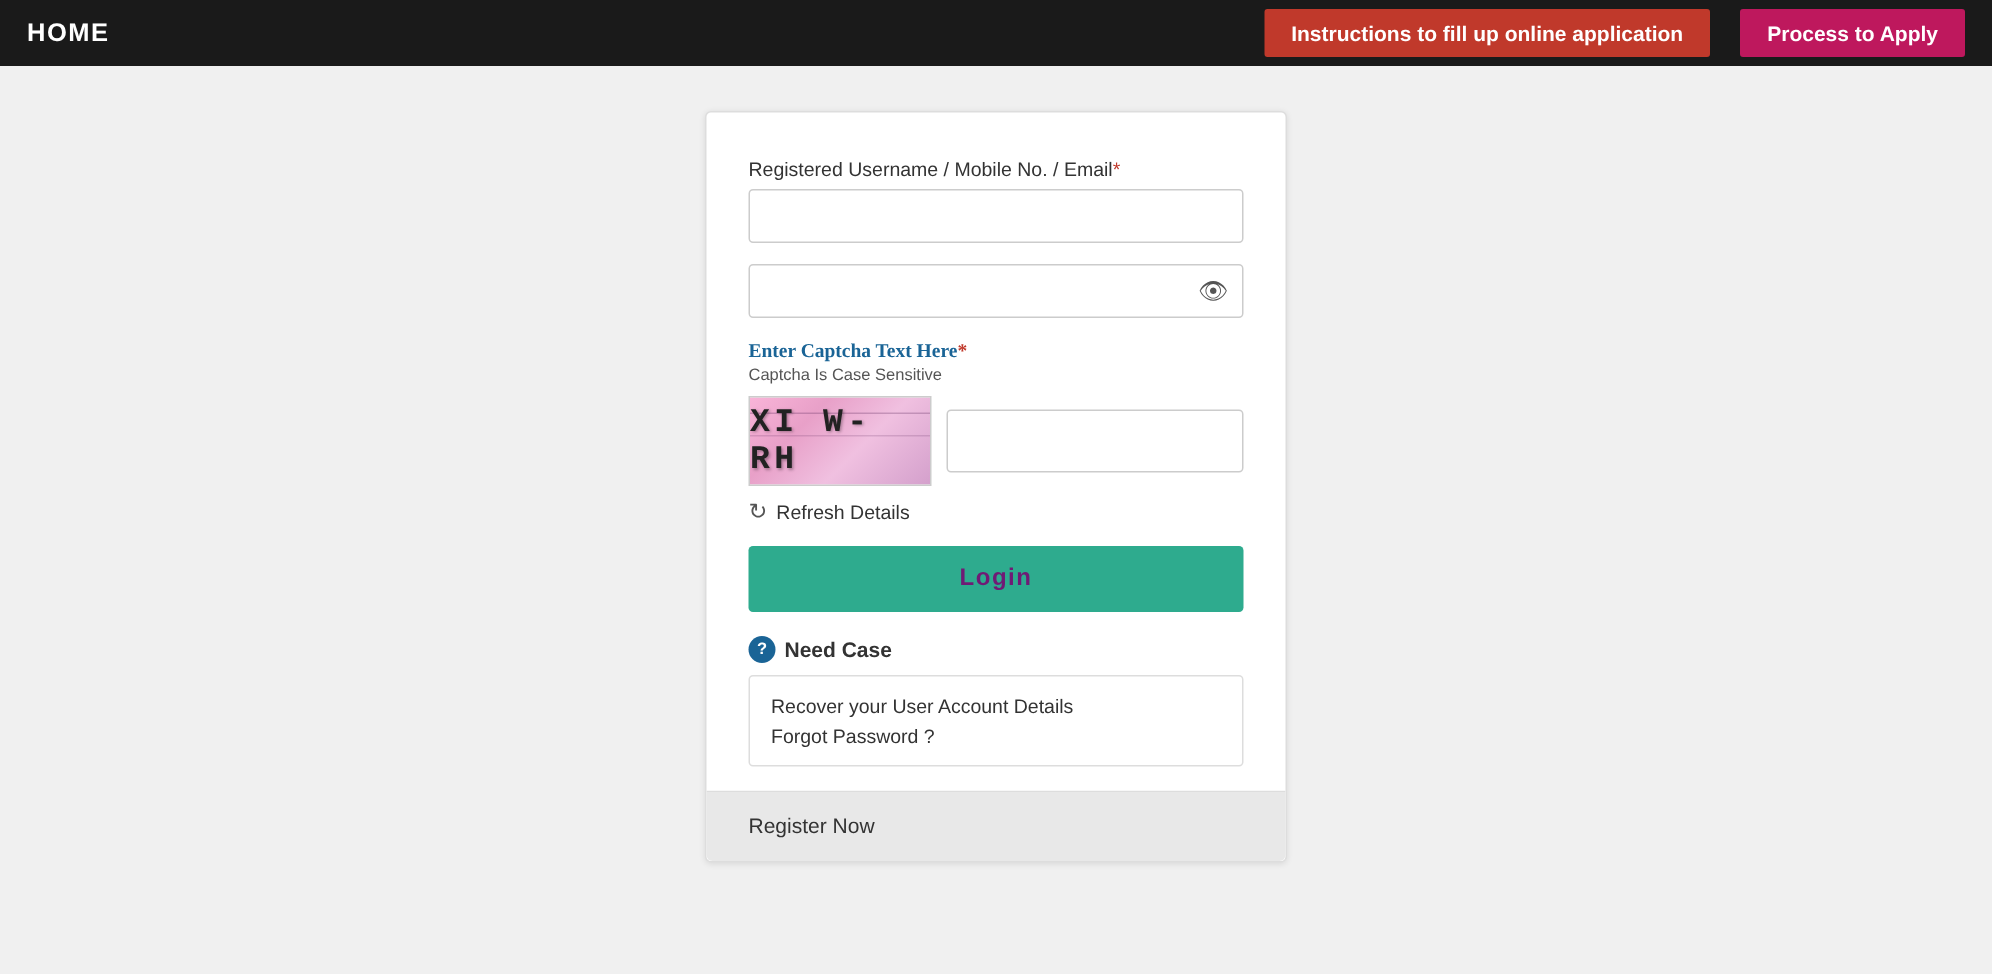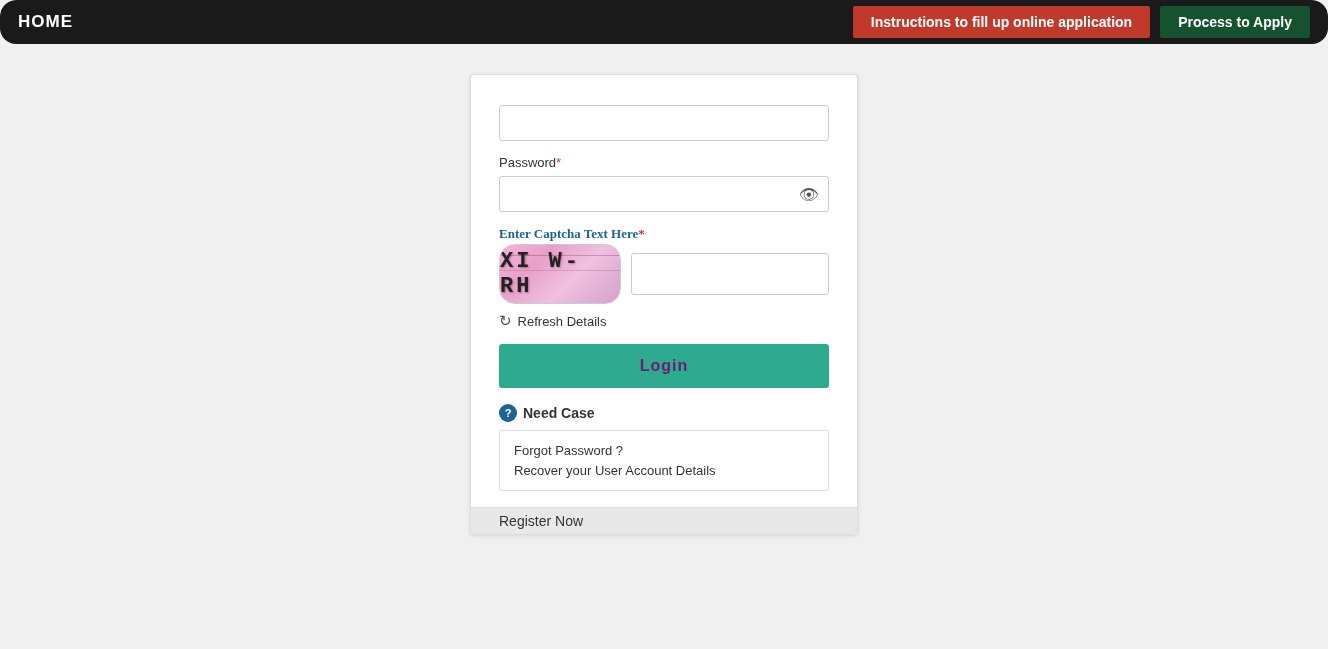--- a/index.html
+++ b/index.html
@@ -1,15 +1,15 @@
 <!DOCTYPE html>
 <html><head>
   <meta charset="utf-8">
   <style>
-    * { margin: 0; padding: 0; box-sizing: border-box; border-radius: 16px; }
+    * { margin: 0; padding: 0; box-sizing: border-box; }
     body {
       font-family: Arial, sans-serif;
       background: #f0f0f0;
       min-height: 649px;
       width: 1328px;
     }
 
     
     .navbar {
       background: #1a1a1a;
@@ -21,36 +21,36 @@
     }
     .navbar-home {
       color: #fff;
       font-size: 17px;
       font-weight: bold;
       letter-spacing: 1px;
       text-decoration: none;
     }
     .navbar-right {
       display: flex;
-      gap: 10px;
+      gap: 20px;
     }
     .nav-btn {
       padding: 8px 18px;
       border: none;
       cursor: pointer;
       font-size: 14px;
       font-weight: 600;
       border-radius: 2px;
     }
     .nav-btn-instructions {
       background: #c0392b;
       color: #fff;
     }
     .nav-btn-process {
-      background: #14532d;
+      background: #be185d;
       color: #fff;
     }
 
     
     .page-content {
       display: flex;
       justify-content: center;
       align-items: flex-start;
       padding: 30px 0;
       background: #f0f0f0;
@@ -258,21 +258,21 @@
       cursor: pointer;
     }
     .help-link:last-child {
       margin-bottom: 0;
     }
 
     
     .register-footer {
       background: #e8e8e8;
       border-top: 1px solid #ddd;
-      padding: 4px 28px;
+      padding: 14px 28px;
       margin: 16px -28px 0 -28px;
       border-radius: 0 0 4px 4px;
     }
     .register-link {
       font-size: 14px;
       color: #333;
       cursor: pointer;
       font-weight: 500;
     }
   </style>
@@ -285,41 +285,42 @@
     <button class="nav-btn nav-btn-instructions">Instructions to fill up online application</button>
     <button class="nav-btn nav-btn-process">Process to Apply</button>
   </div>
 </nav>
 
 <div class="page-content">
   <div class="login-card">
 
     
     <div class="form-group">
+      <label class="form-label">
+        <span>Registered Username / Mobile No. / Email</span><span class="required-star">*</span>
+      </label>
       <input class="form-input" type="text" placeholder="" style="">
     </div>
 
     
 
     
     <div class="form-group">
-      <label class="form-label">
-        <span>Password</span><span class="required-star">*</span>
-      </label>
       <div class="password-wrapper">
         <input class="form-input" type="password" style="">
         <span class="eye-icon">👁</span>
       </div>
     </div>
 
     
     <div class="form-group">
       <div class="captcha-label">
         <span>Enter Captcha Text Here</span><span class="required-star">*</span>
       </div>
+      <div class="captcha-sensitive">Captcha Is Case Sensitive</div>
       <div class="captcha-row">
         <div class="captcha-image">
           <span style="position:relative;z-index:1;text-shadow:1px 1px 2px rgba(0,0,0,0.3);">XI W- RH</span>
         </div>
         <input class="captcha-input" type="text" style="">
       </div>
       <div class="refresh-captcha">
         <span class="refresh-icon">↻</span>
         <span>Refresh Details</span>
       </div>
@@ -328,22 +329,22 @@
     
     <button class="login-btn">Login</button>
 
     
     <div class="need-help-section">
       <div class="need-help-title">
         <span class="help-icon">?</span>
         <span>Need Case</span>
       </div>
       <div class="help-box">
+        <a class="help-link">Recover your User Account Details</a>
         <a class="help-link">Forgot Password ?</a>
-        <a class="help-link">Recover your User Account Details</a>
       </div>
     </div>
 
     
     <div class="register-footer">
       <span class="register-link">Register Now</span>
     </div>
 
   </div>
 </div>

